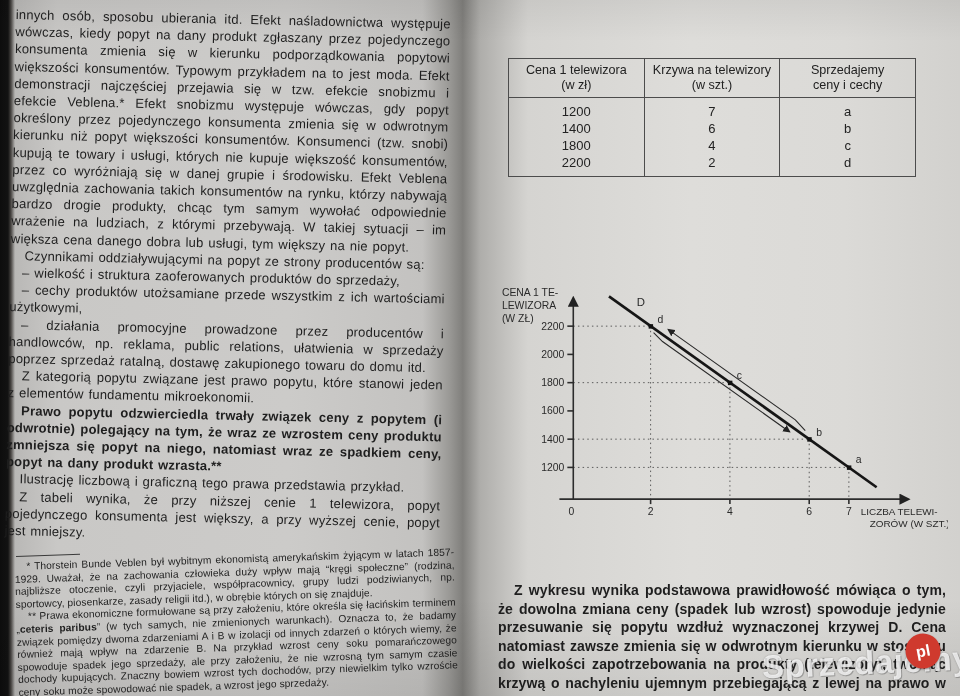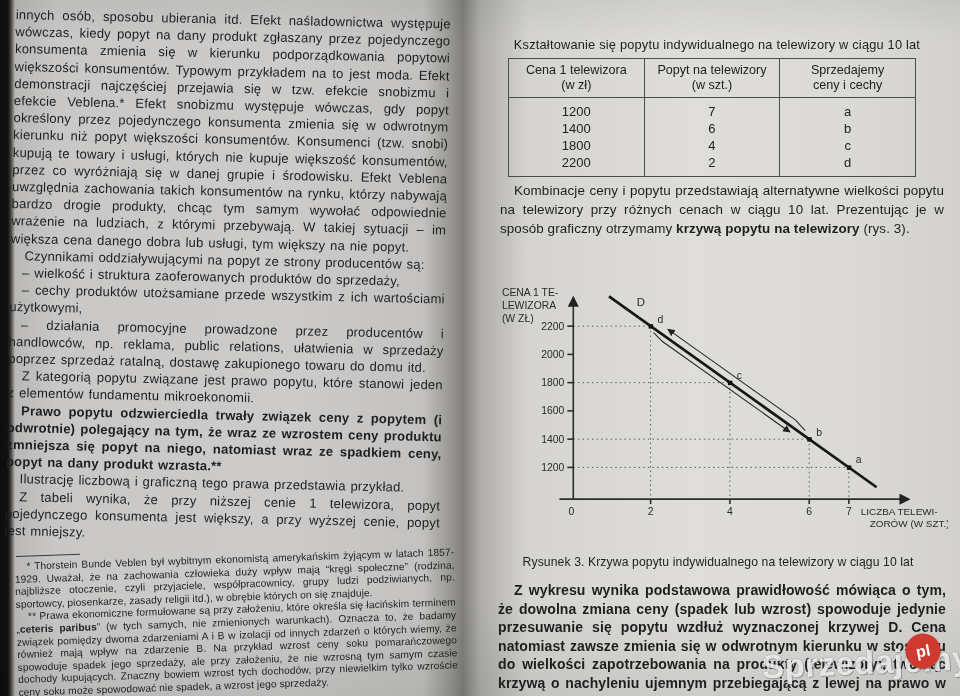--- a/index.html
+++ b/index.html
@@ -90,27 +90,26 @@
     <p class="ind">Ilustrację liczbową i graficzną tego prawa przedstawia przykład.</p>
     <p class="ind">Z tabeli wynika, że przy niższej cenie 1 telewizora, popyt pojedynczego konsumenta jest większy, a przy wyższej cenie, popyt jest mniejszy.</p>
   </div>
 
   <div class="left-foot">
     <div class="foot-rule"></div>
     <p>* Thorstein Bunde Veblen był wybitnym ekonomistą amerykańskim żyjącym w latach 1857-1929. Uważał, że na zachowania człowieka duży wpływ mają “kręgi społeczne” (rodzina, najbliższe otoczenie, czyli przyjaciele, współpracownicy, grupy ludzi podziwianych, np. sportowcy, piosenkarze, zasady religii itd.), w obrębie których on się znajduje.</p>
     <p><span>** Prawa ekonomiczne formułowane są przy założeniu, które określa się łacińskim terminem „</span><b>ceteris paribus</b><span>” (w tych samych, nie zmienionych warunkach). Oznacza to, że badamy związek pomiędzy dwoma zdarzeniami A i B w izolacji od innych zdarzeń o których wiemy, że również mają wpływ na zdarzenie B. Na przykład wzrost ceny soku pomarańczowego spowoduje spadek jego sprzedaży, ale przy założeniu, że nie wzrosną tym samym czasie dochody kupujących. Znaczny bowiem wzrost tych dochodów, przy niewielkim tylko wzroście ceny soku może spowodować nie spadek, a wzrost jego sprzedaży.</span></p>
   </div>
 
-  <div class="tbl-title">Kształtowanie się popytu indywidualnego na telewizory w ciągu 10 lat</div>
 
   <table class="data">
     <thead>
       <tr>
         <th><span>Cena 1 telewizora</span><br><span>(w zł)</span></th>
-        <th><span>Popyt na telewizory</span><br><span>(w szt.)</span></th>
+        <th><span>Krzywa na telewizory</span><br><span>(w szt.)</span></th>
         <th><span>Sprzedajemy</span><br><span>ceny i cechy</span></th>
       </tr>
     </thead>
     <tbody>
       <tr class="first">
         <td>1200</td>
         <td>7</td>
         <td>a</td>
       </tr>
       <tr>
@@ -124,21 +123,20 @@
         <td>c</td>
       </tr>
       <tr class="last">
         <td>2200</td>
         <td>2</td>
         <td>d</td>
       </tr>
     </tbody>
   </table>
 
-  <div class="para1"><span class="lead"></span><span>Kombinacje ceny i popytu przedstawiają alternatywne wielkości popytu na telewizory przy różnych cenach w ciągu 10 lat. Prezentując je w sposób graficzny otrzymamy </span><b>krzywą popytu na telewizory</b><span> (rys. 3).</span></div>
 
   <div class="figure">
     <svg width="456" height="292" viewBox="0 0 460 294">
       <defs>
         <marker id="ah" viewBox="0 0 10 10" refX="8" refY="5" markerWidth="7" markerHeight="7" orient="auto-start-reverse">
           <path d="M0,0 L10,5 L0,10 z" fill="#222"></path>
         </marker>
       </defs>
 
       <g stroke="#5a5a5a" stroke-width="1" stroke-dasharray="1.5,3.2">
@@ -212,21 +210,20 @@
         <text x="360" y="263">7</text>
       </g>
 
       <g font-size="10">
         <text x="372" y="263">LICZBA TELEWI-</text>
         <text x="381" y="275">ZORÓW (W SZT.)</text>
       </g>
     </svg>
   </div>
 
-  <div class="fig-caption">Rysunek 3. Krzywa popytu indywidualnego na telewizory w ciągu 10 lat</div>
 
   <div class="para2">Z wykresu wynika podstawowa prawidłowość mówiąca o tym, że dowolna zmiana ceny (spadek lub wzrost) spowoduje jedynie przesuwanie się popytu wzdłuż wyznaczonej krzywej D. Cena natomiast zawsze zmienia się w odwrotnym kierunku w stosunku do wielkości zapotrzebowania na produkty (telewizory), tworząc krzywą o nachyleniu ujemnym przebiegającą z lewej na prawo w dół.</div>
 
   <div class="wm">
     <span class="wm-text">Sprzedajemy</span>
     <span class="wm-badge">pl</span>
   </div>
 
 </div>
 

